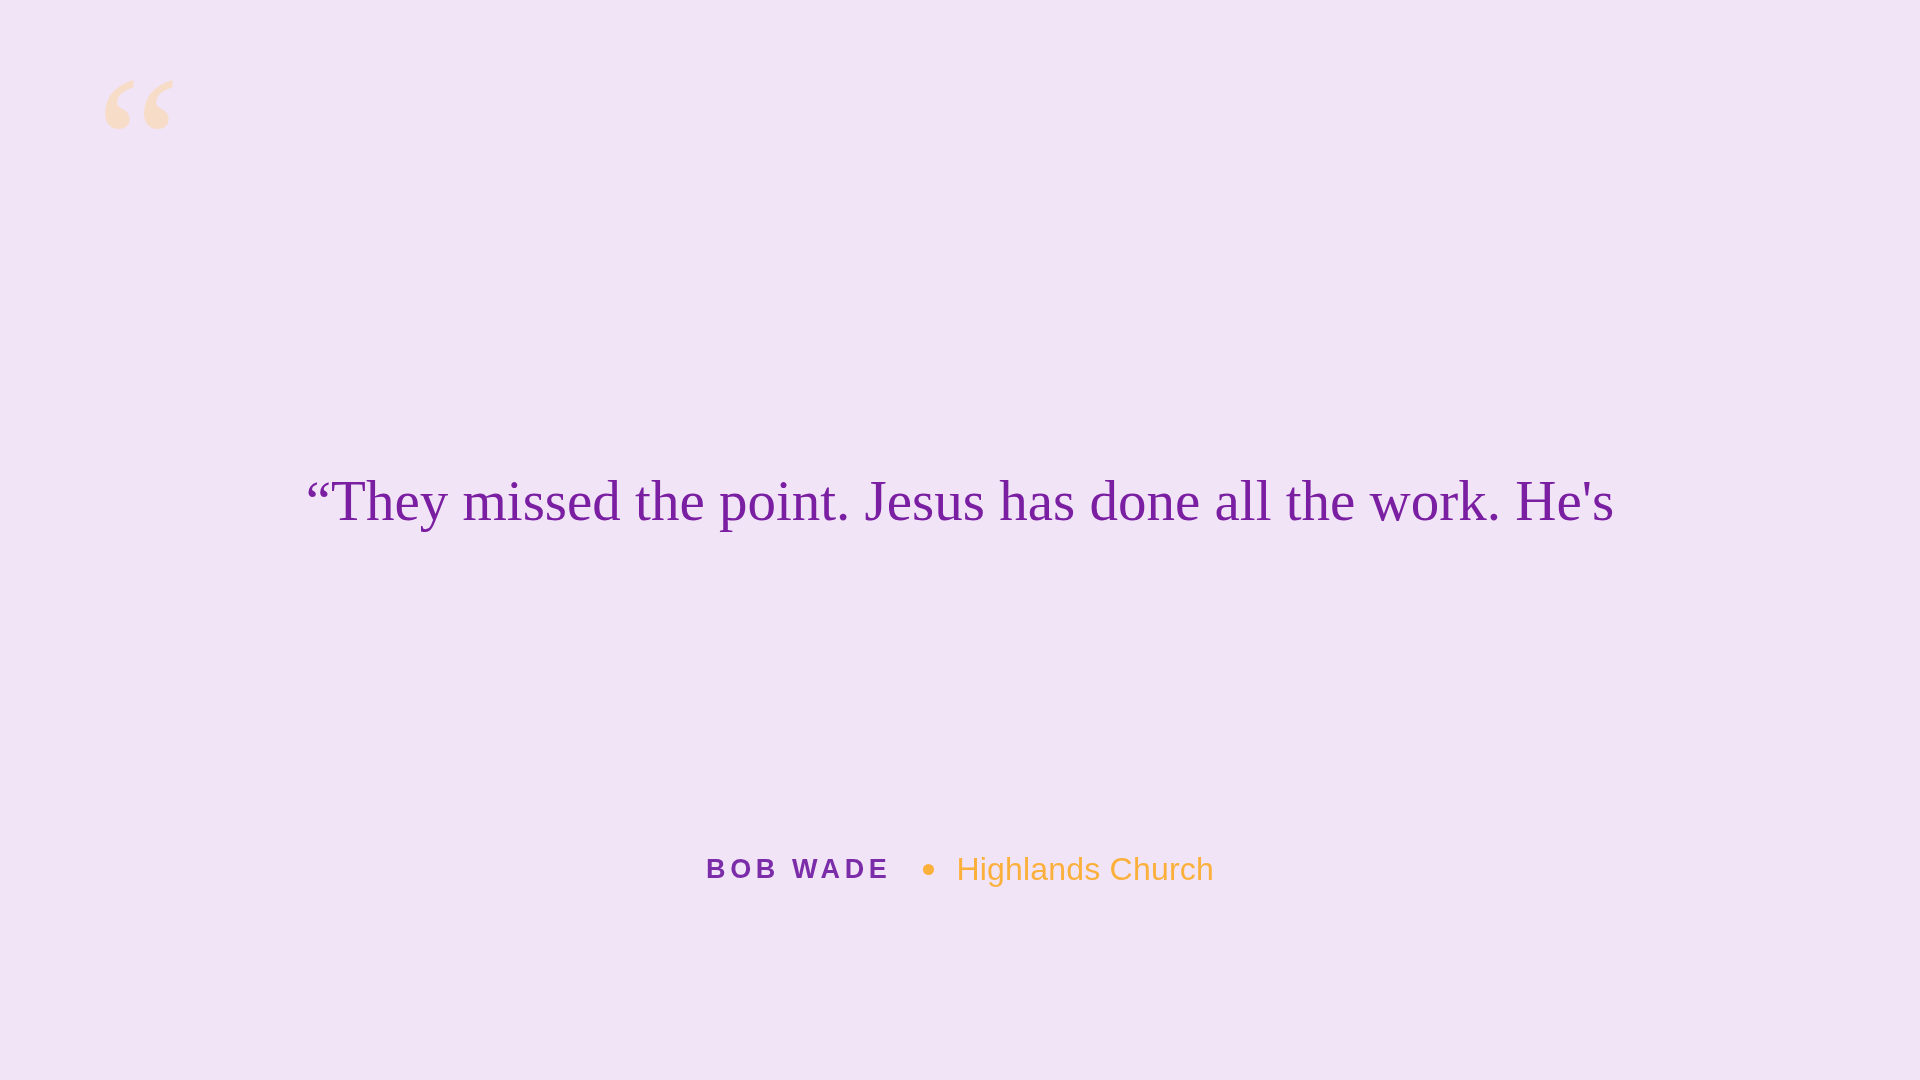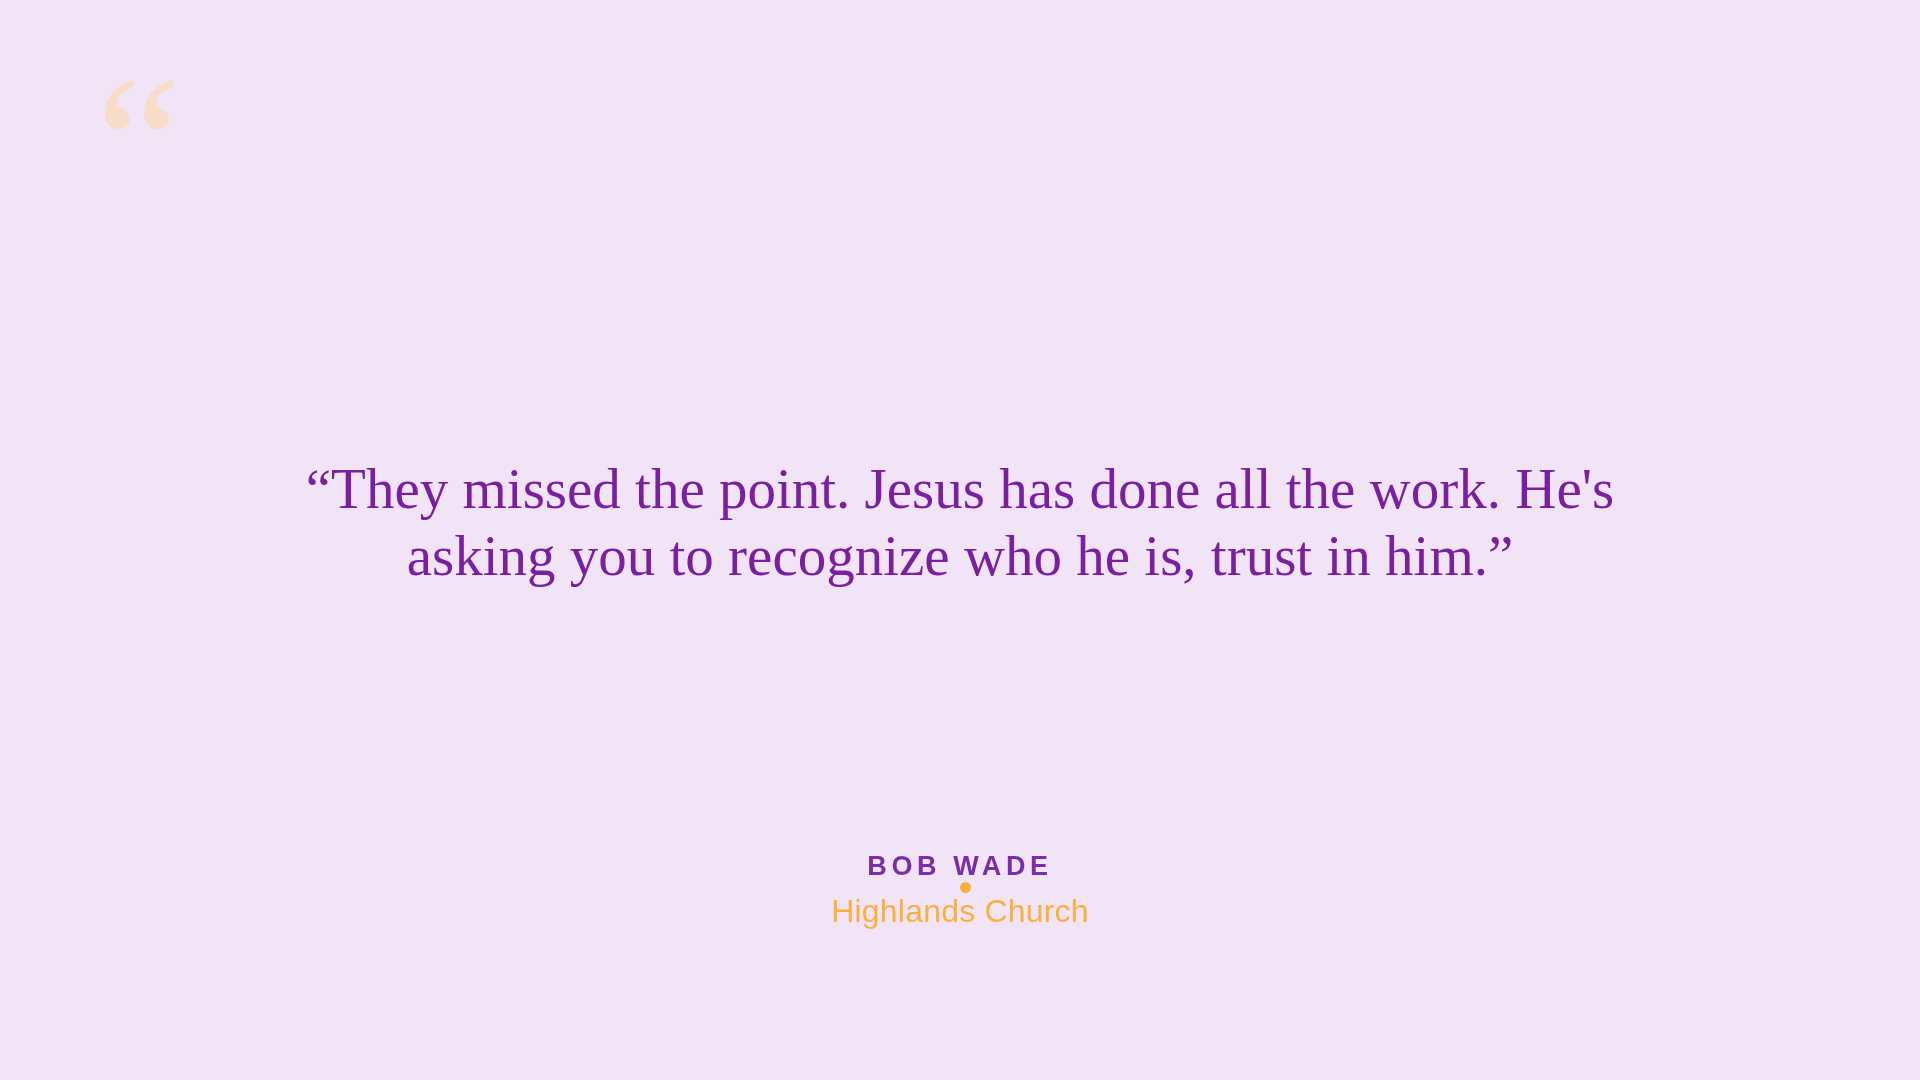--- a/index.html
+++ b/index.html
@@ -43,38 +43,37 @@
     left: 0;
     right: 0;
     top: 455px;
     display: flex;
     flex-direction: column;
     align-items: center;
   }
 
   .quote-text {
     width: 1340px;
-    margin: 0;
+    margin: 12px;
     text-align: center;
     font-family: "Liberation Serif", "DejaVu Serif", serif;
     font-weight: 400;
     font-size: 57px;
     line-height: 1.18;
     color: #7a1fa2;
     letter-spacing: 0px;
   }
 
   
   .attribution {
     position: absolute;
     left: 0;
     right: 0;
     top: 851px;
     display: flex;
-    flex-direction: column;
     align-items: center;
     justify-content: center;
   }
 
   .author-name {
     font-family: "Liberation Sans", sans-serif;
     font-size: 27px;
     font-weight: 700;
     letter-spacing: 4.6px;
     color: #7b2ca8;
@@ -103,21 +102,20 @@
 <body>
 
 <div id="quote-card">
 
   <div class="deco-quote">“</div>
 
   <div class="quote-wrap">
     <p class="quote-text">
       <span>“They missed the point. Jesus has done all the work. He's</span>
       <span><br></span>
-      <span>asking you to recognize who he is, trust in him.”</span>
     </p>
   </div>
 
   <div class="attribution">
     <span class="author-name">BOB WADE</span>
     <span class="separator-dot"></span>
     <span class="org-name">Highlands Church</span>
   </div>
 
 </div>

